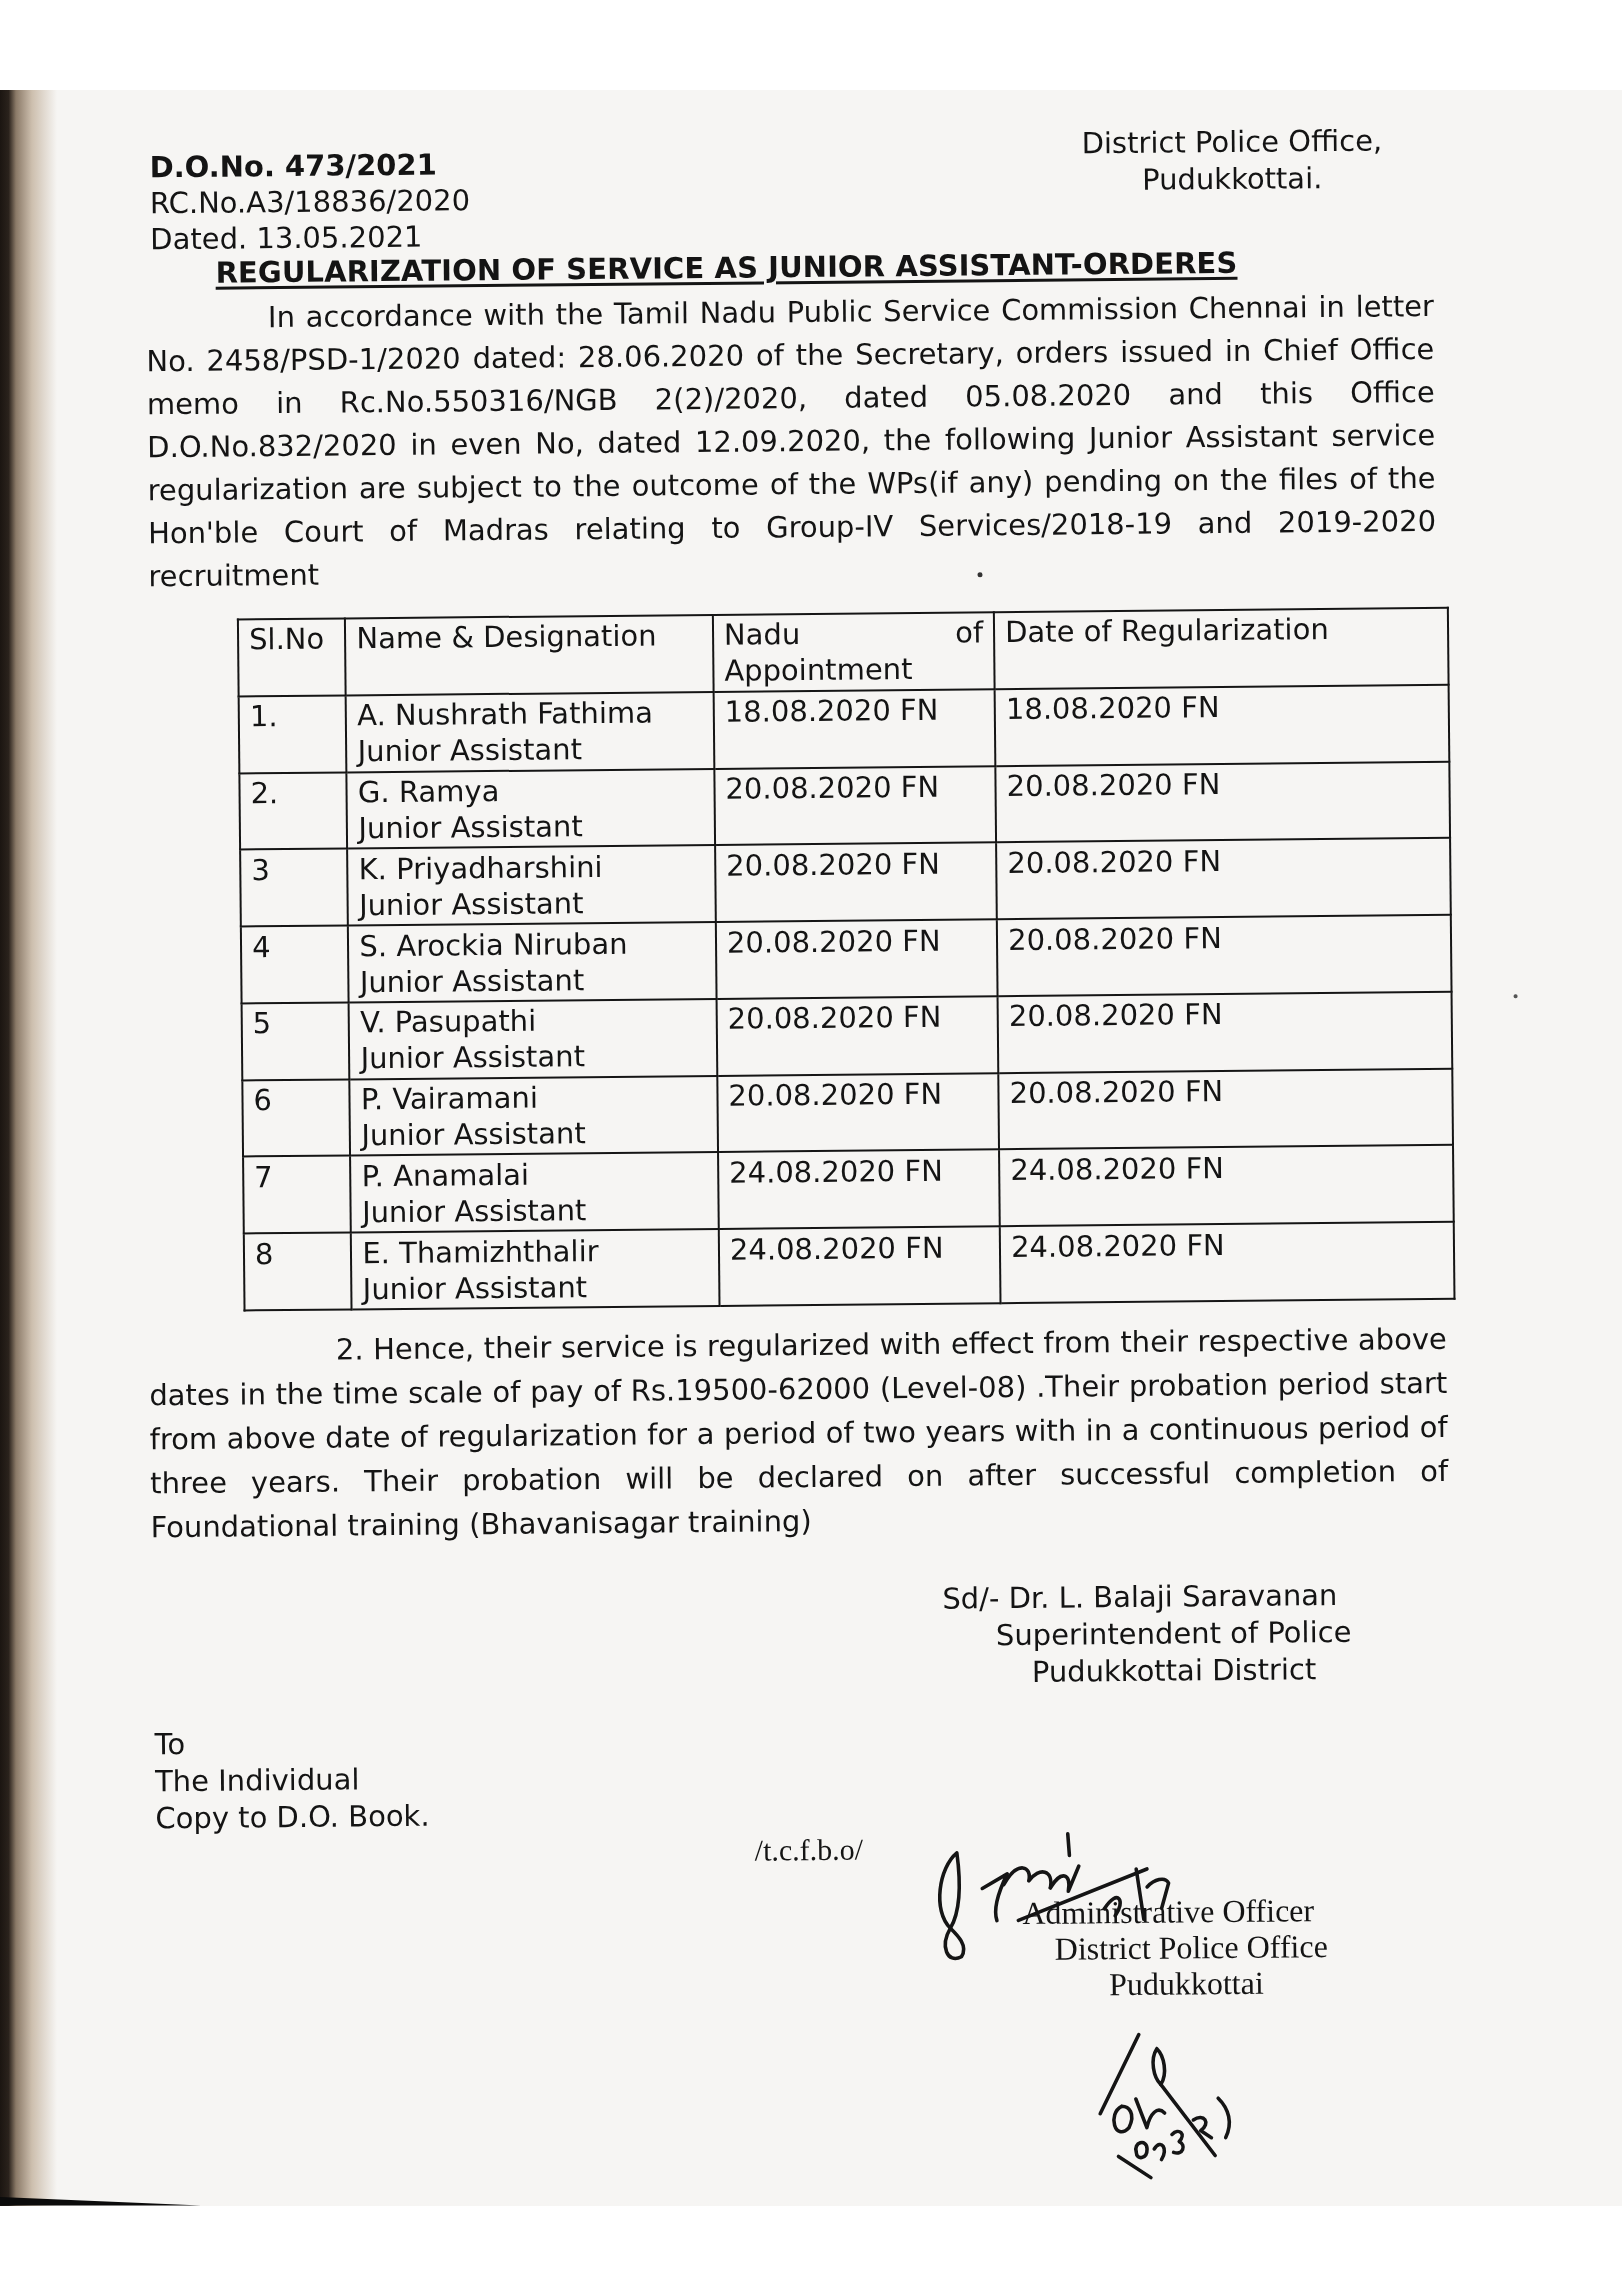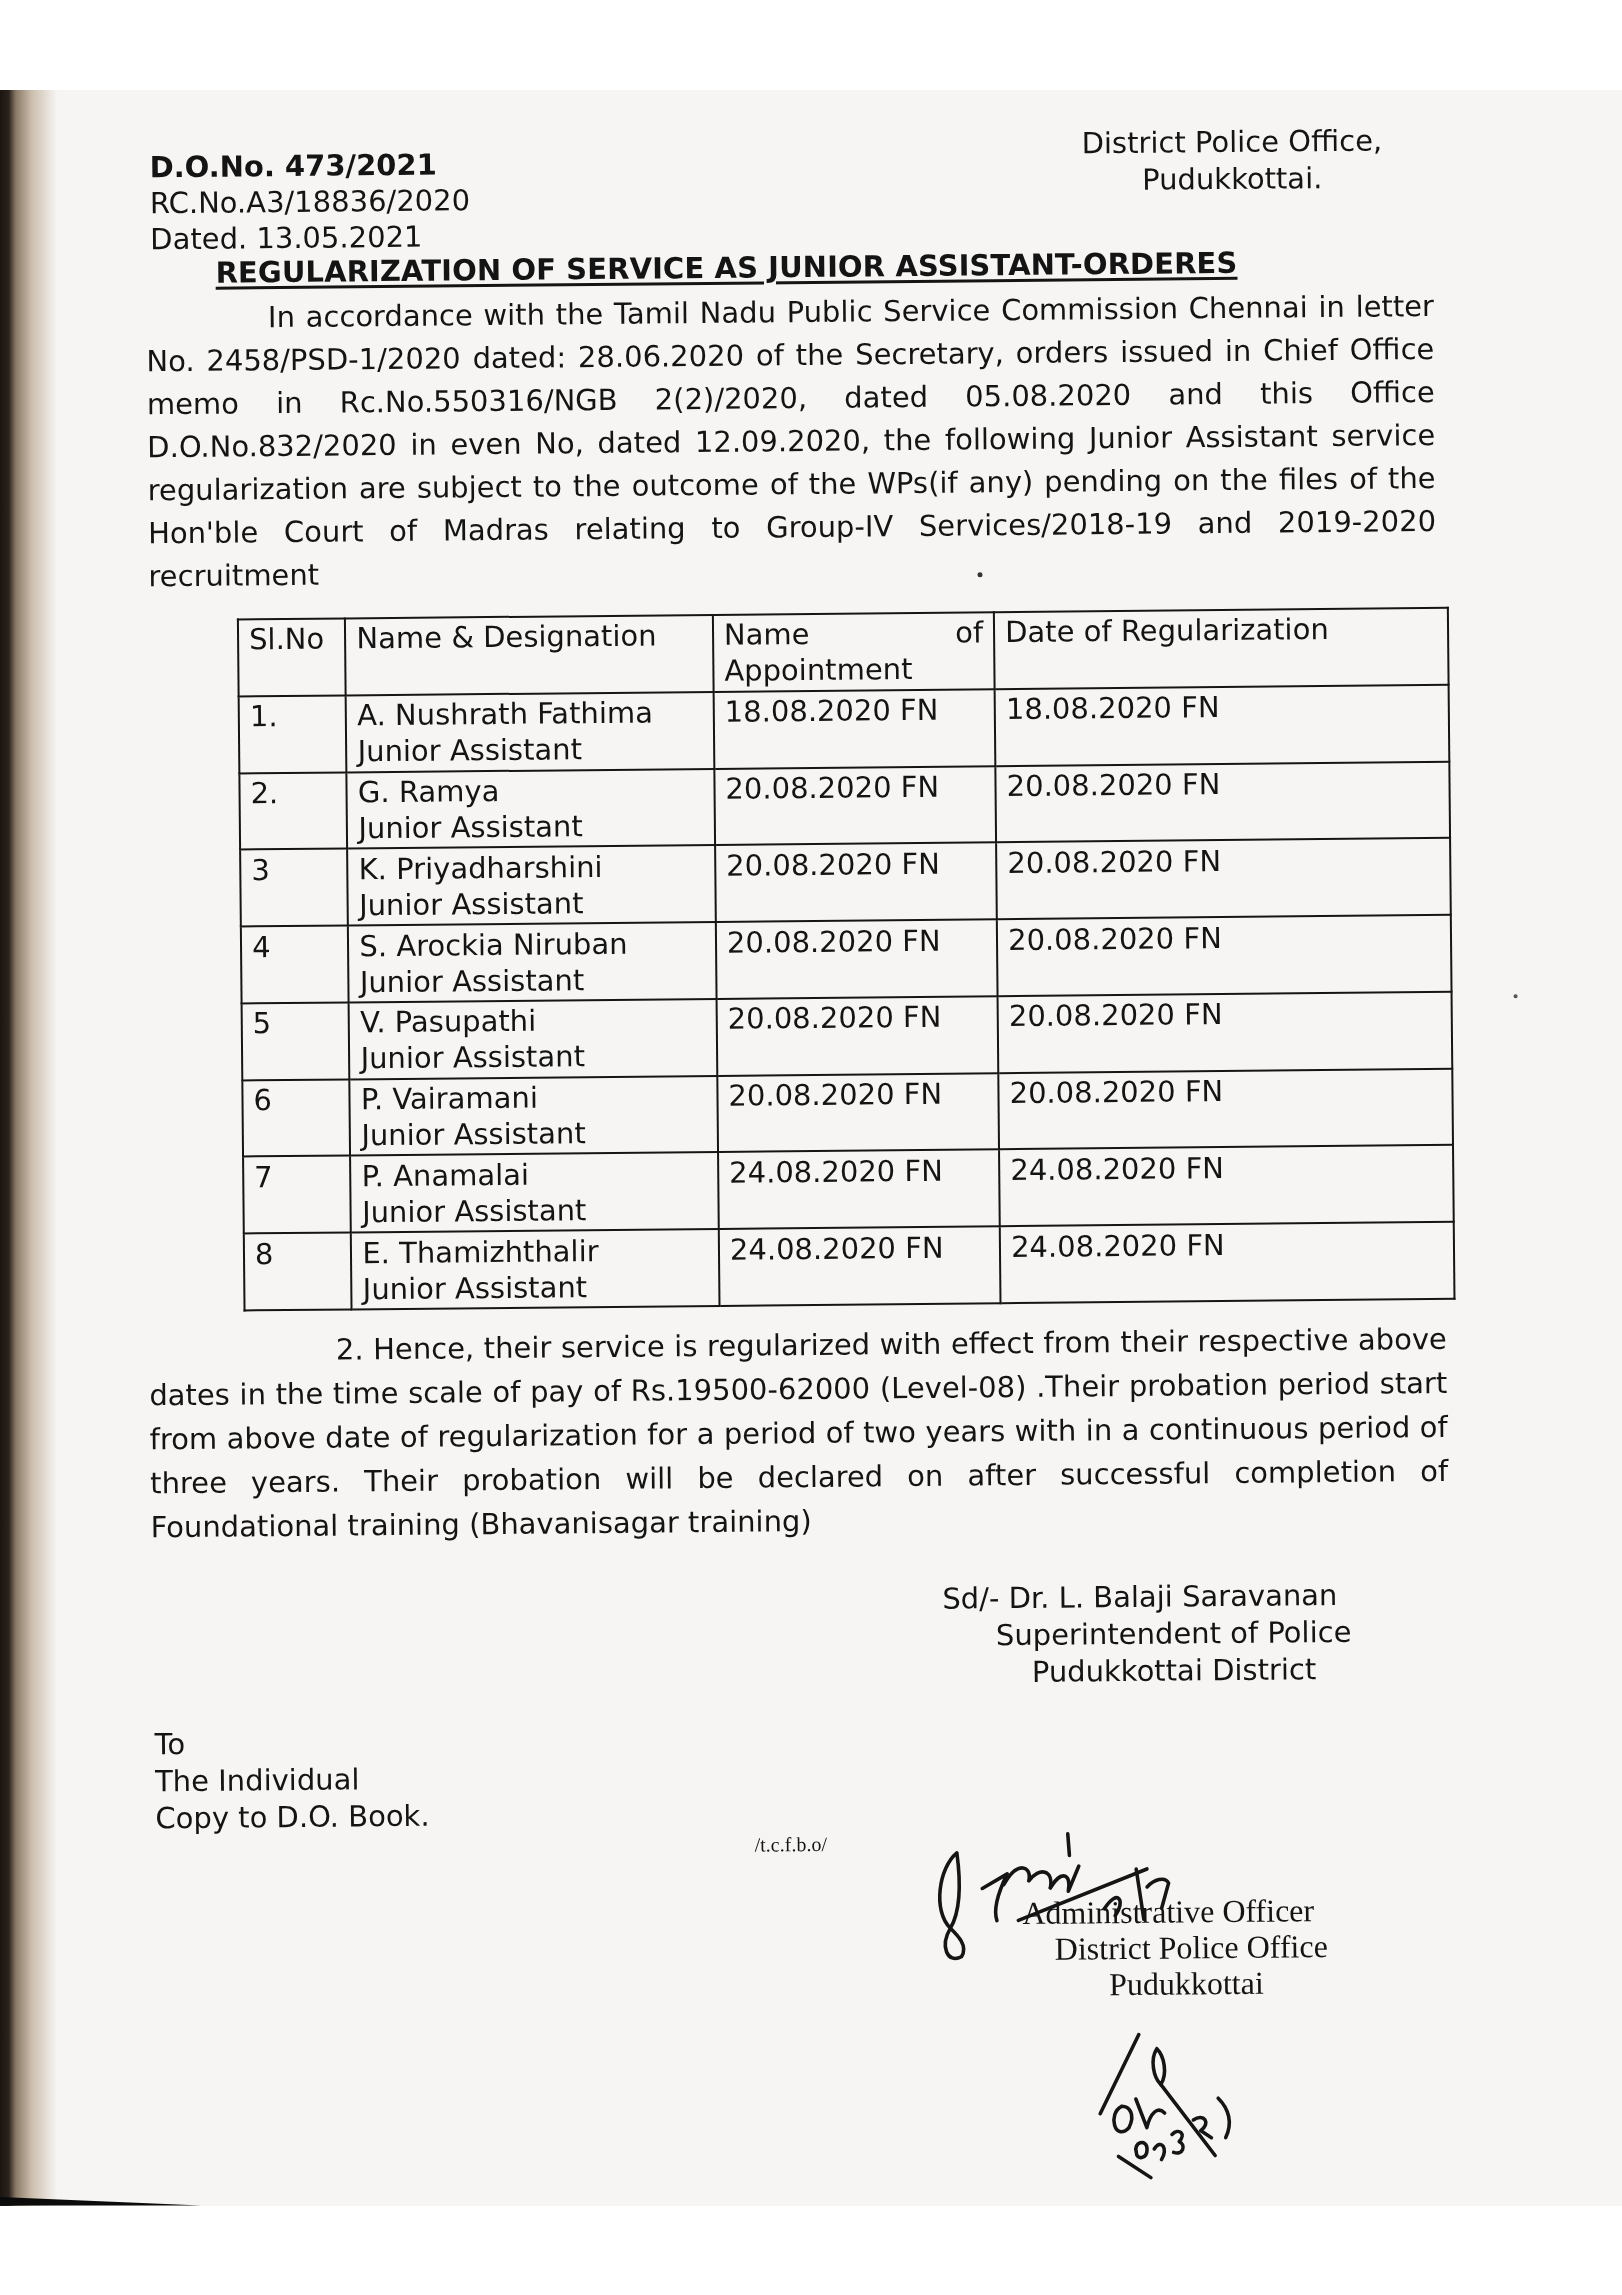--- a/index.html
+++ b/index.html
@@ -61,21 +61,21 @@
     .col-appt { width: 258px; }
     .col-reg { width: 430px; }
     .appt-head { display: flex; justify-content: space-between; }
     .name-line, .desig-line { display: block; }
 
     .signatory { position: absolute; left: 925px; top: 1582px; width: 488px; font-size: 29px; line-height: 37px; text-align: center; }
     .signatory .sd { text-align: left; padding-left: 13px; }
 
     .recipients { position: absolute; left: 149px; top: 1720px; font-size: 29px; line-height: 37px; }
 
-    .ref-code { position: absolute; left: 748px; top: 1833px; font-family: "Liberation Serif", "DejaVu Serif", serif; font-size: 20px; }
+    .ref-code { position: absolute; left: 748px; top: 1833px; font-family: "Liberation Serif", "DejaVu Serif", serif; font-size: 30px; }
 
     .admin-block {
       position: absolute; left: 1015px; top: 1897px; width: 337px;
       font-family: "Liberation Serif", "DejaVu Serif", serif; font-size: 32px; line-height: 36px;
     }
     .admin-block .l1 { display: block; }
     .admin-block .l2 { display: block; padding-left: 32px; }
     .admin-block .l3 { display: block; padding-left: 86px; }
 
     .sig1 { position: absolute; left: 882px; top: 1804px; width: 301px; height: 165px; }
@@ -112,21 +112,21 @@
   <span class="dot-mark"></span>
   <span class="dot-mark2"></span>
 
   <table class="staff">
     <thead>
       <tr>
         <th class="col-sl">Sl.No</th>
         <th class="col-name">Name &amp; Designation</th>
         <th class="col-appt">
           <div class="appt-head">
-            <span>Name</span>
+            <span>Nadu</span>
             <span>of</span>
           </div>
           <div>Appointment</div>
         </th>
         <th class="col-reg">Date of Regularization</th>
       </tr>
     </thead>
     <tbody id="table-body">
         <tr>
           <td>1.</td>

